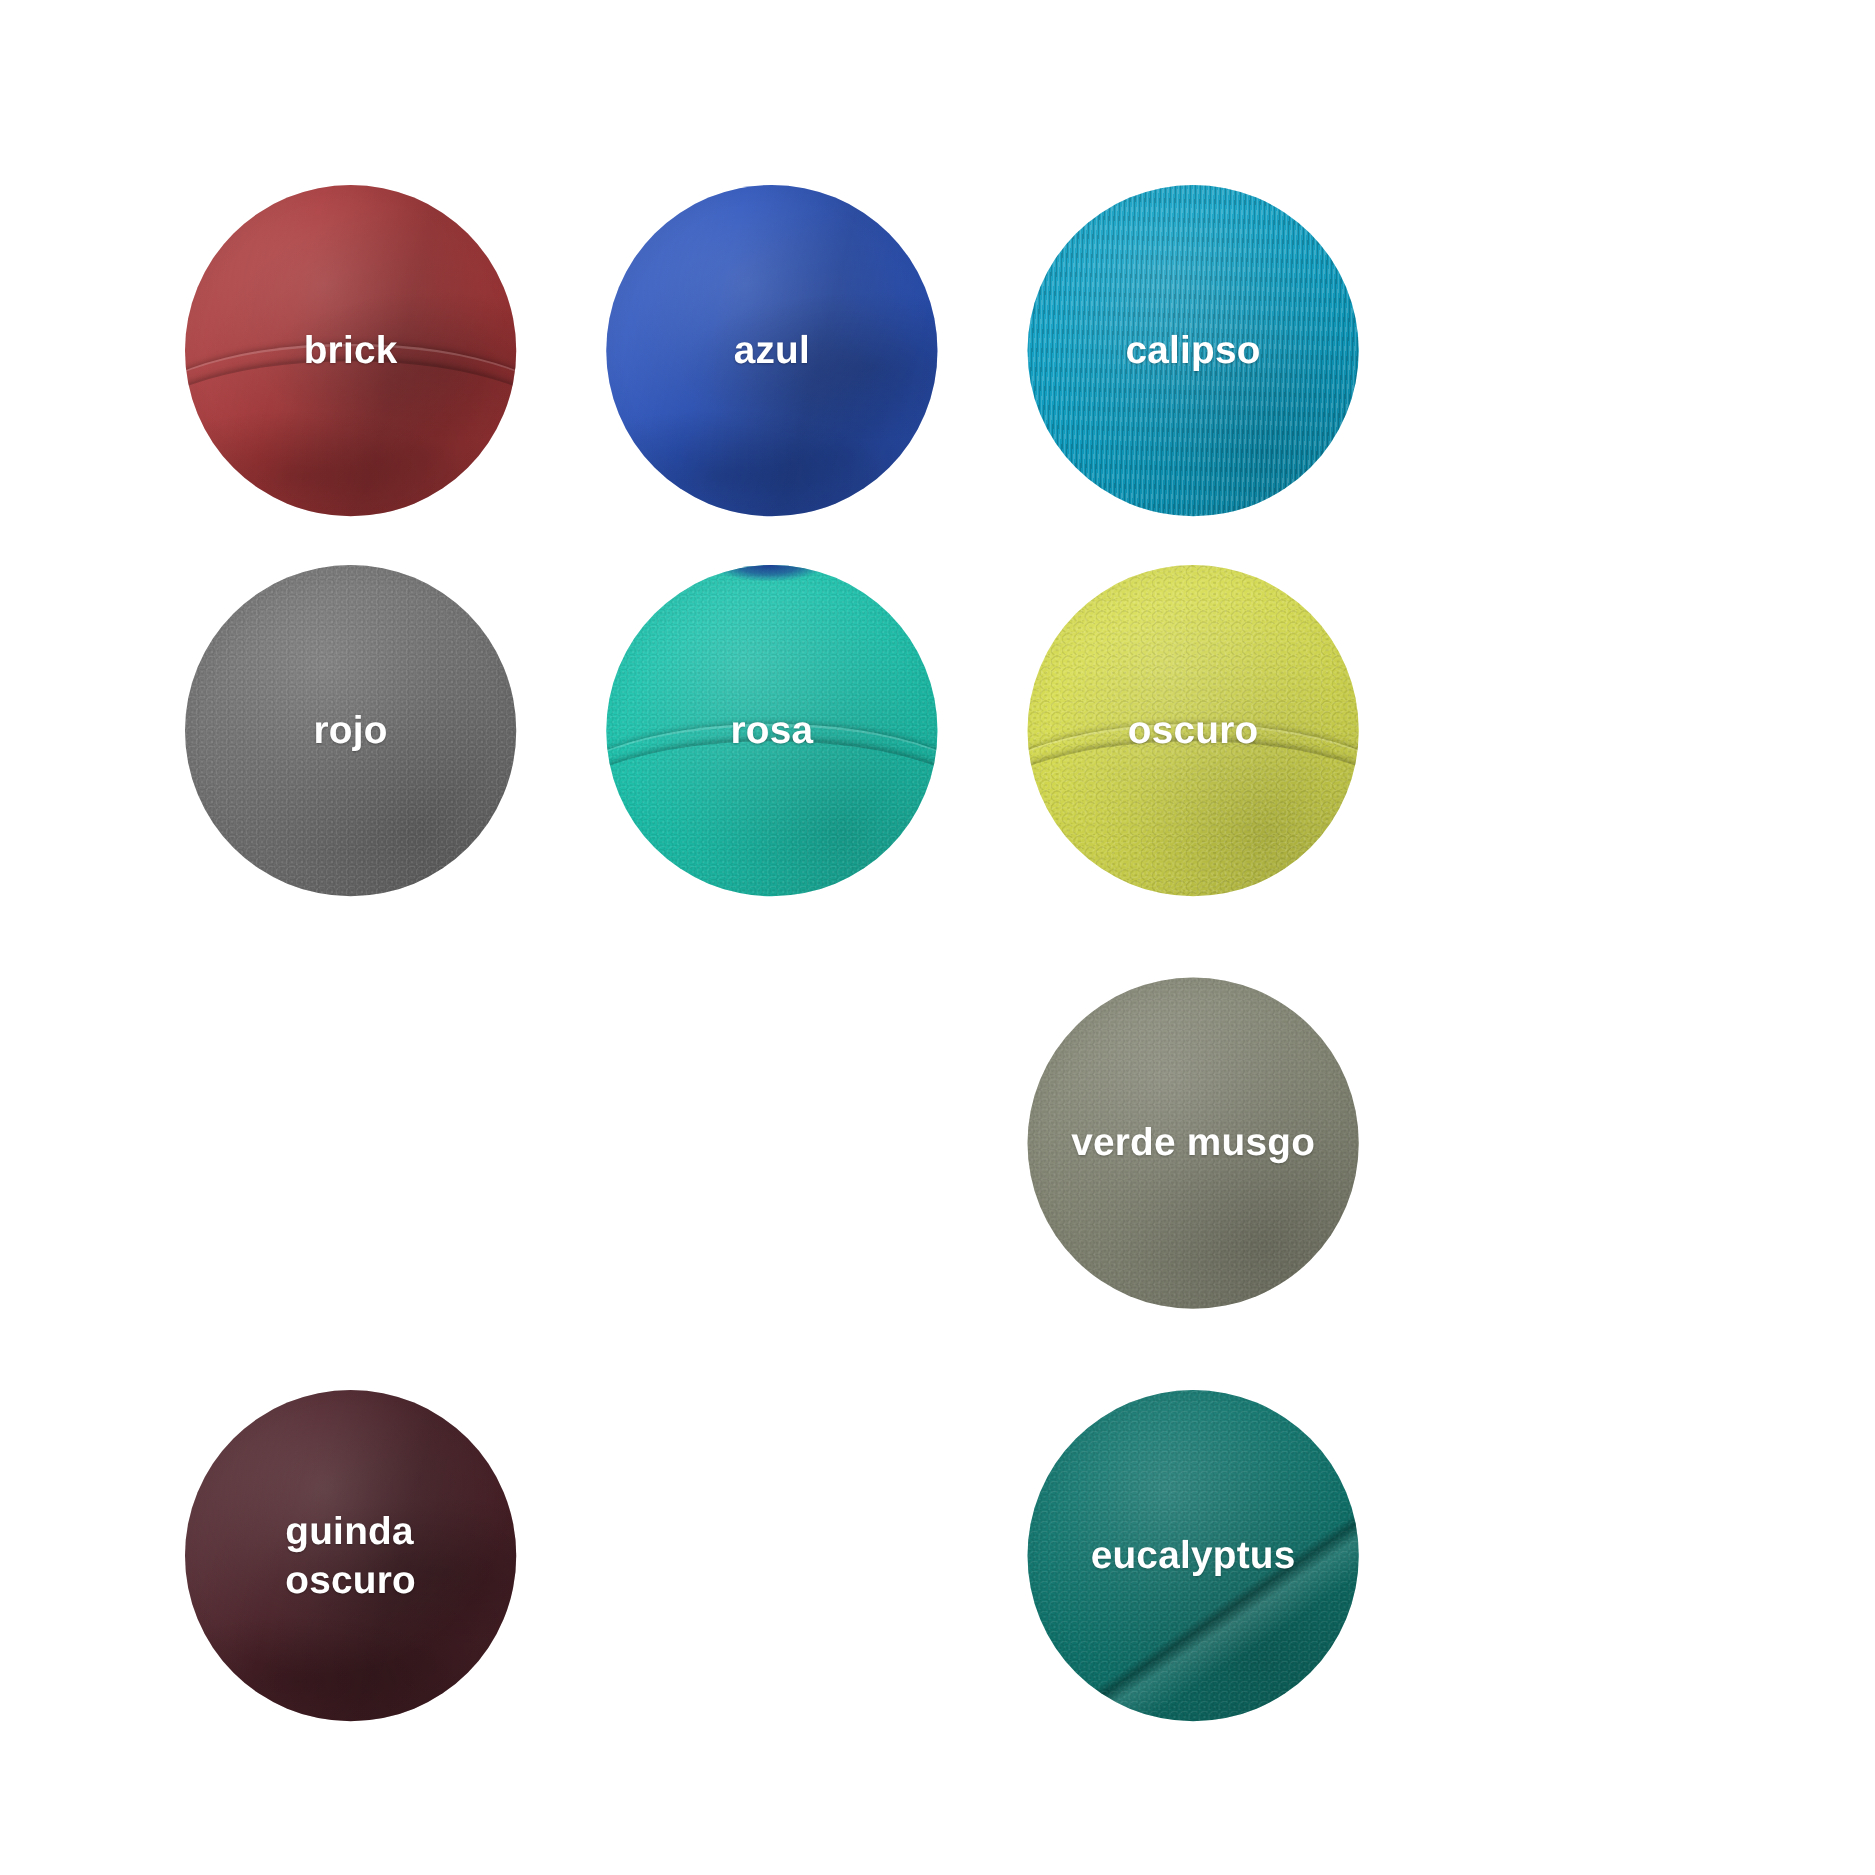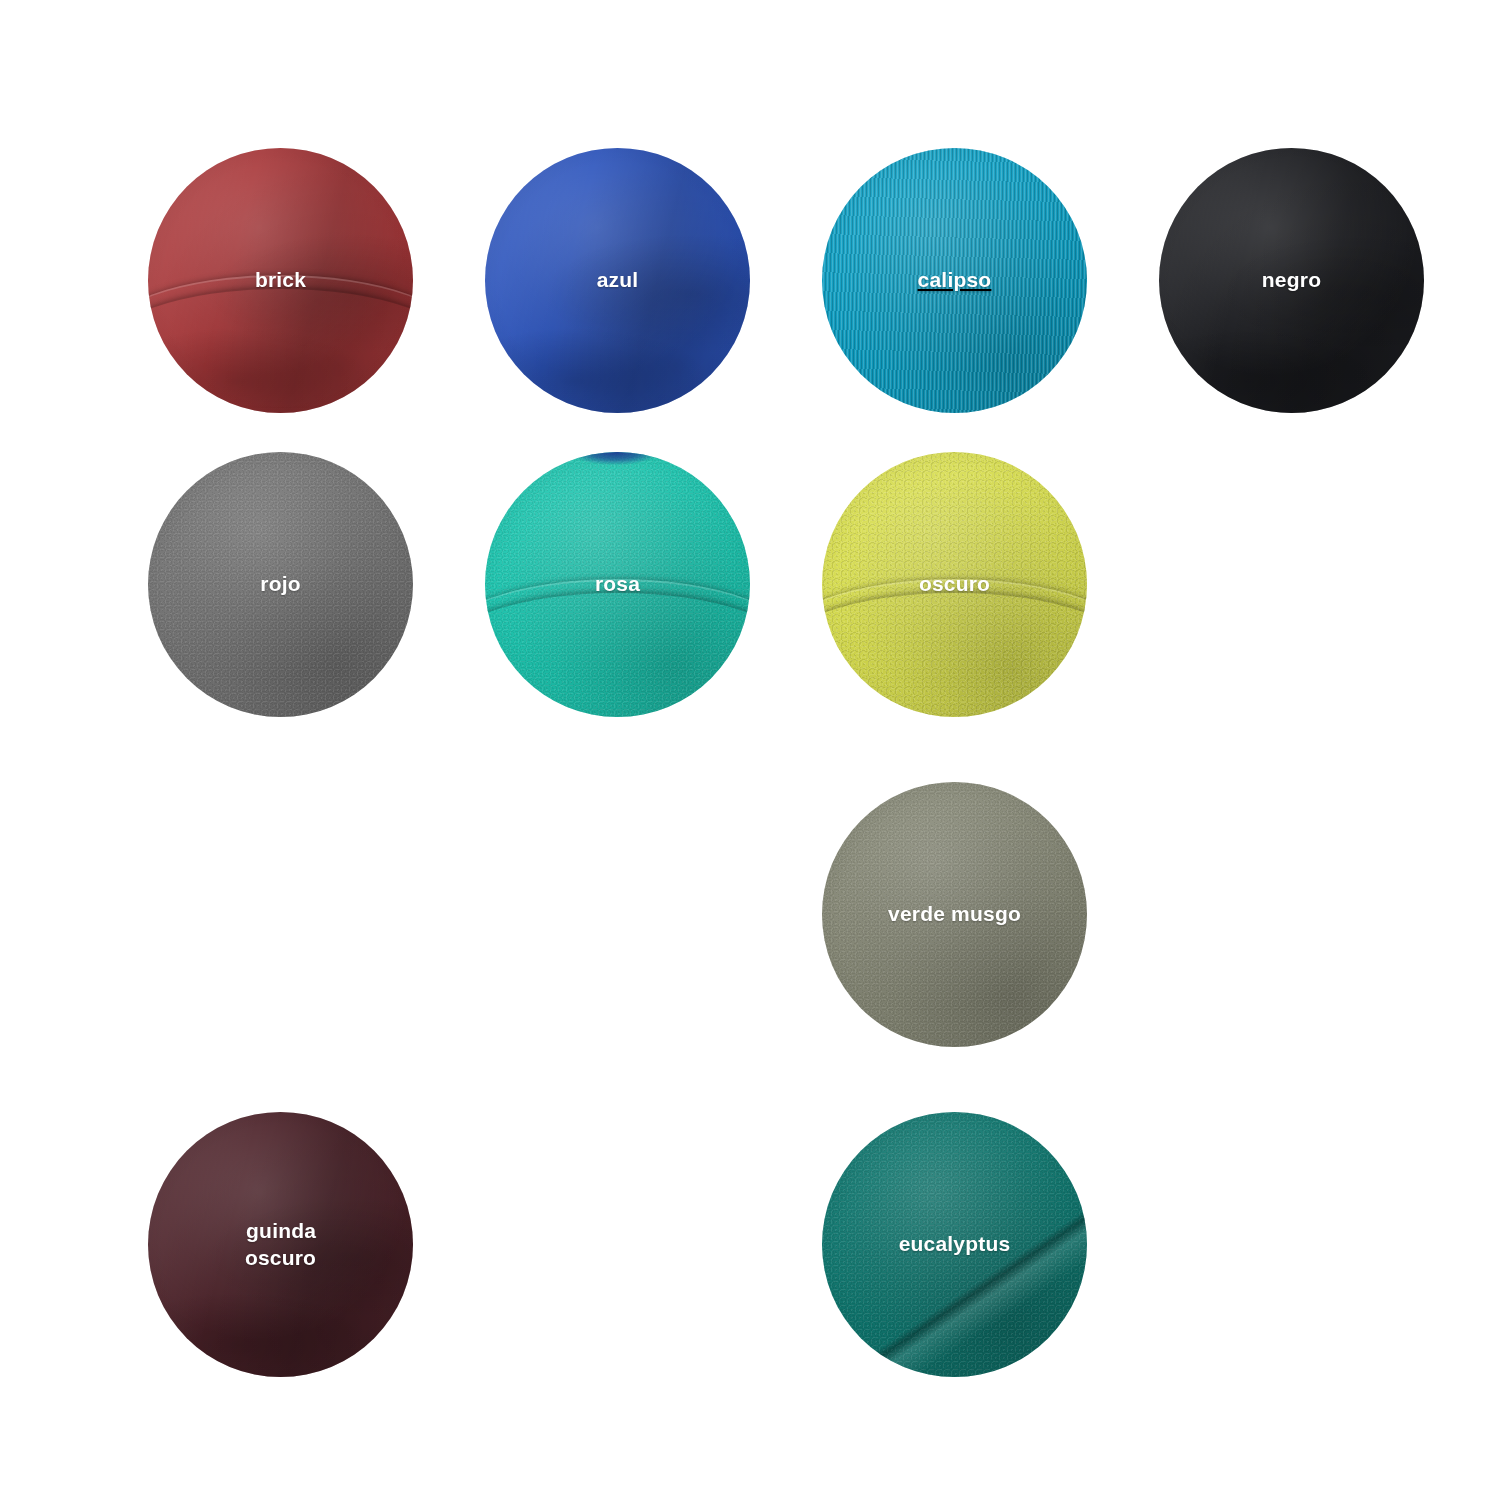--- a/index.html
+++ b/index.html
@@ -32,23 +32,23 @@
     justify-content: center;
     box-sizing: border-box;
   }
 
   .swatch-label {
     position: relative;
     z-index: 6;
     color: #ffffff;
     font-family: "Liberation Sans", sans-serif;
     font-weight: bold;
-    font-size: 21px;
+    font-size: 31px;
     line-height: 1.25;
-    text-align: right;
+    text-align: left;
     letter-spacing: 0.2px;
     white-space: pre-line;
     text-shadow: 0 1px 2px rgba(0,0,0,0.28);
     padding: 0 6px;
   }
 
   
   .tex {
     position: absolute;
     inset: 0;
@@ -218,33 +218,27 @@
     <span class="swatch-label">brick</span>
   </div>
 
   <div class="swatch" style="left: 485px; top: 148px; background-color: rgb(44, 84, 188); width: 265px; height: 265px;">
     <span class="tex tex-fold"></span>
     <span class="tex tex-shade"></span>
     <span class="tex tex-vignette"></span>
     <span class="swatch-label">azul</span>
   </div>
 
-  <div class="swatch" style="left: 822px; top: 148px; background-color: rgb(15, 160, 196); width: 265px; height: 265px; text-decoration: underline;">
+  <div class="swatch" style="left: 822px; top: 148px; background-color: rgb(15, 160, 196); width: 265px; height: 265px;">
     <span class="tex tex-rib"></span>
     <span class="tex tex-shade"></span>
     <span class="tex tex-vignette"></span>
     <span class="swatch-label">calipso</span>
   </div>
 
-  <div class="swatch" style="left: 1159px; top: 148px; background-color: rgb(28, 29, 33); width: 265px; height: 265px;">
-    <span class="tex tex-fold"></span>
-    <span class="tex tex-shade"></span>
-    <span class="tex tex-vignette"></span>
-    <span class="swatch-label">negro</span>
-  </div>
 
   <div class="swatch" style="left: 148px; top: 452px; background-color: #737373; width: 265px; height: 265px;">
     <span class="tex tex-speckle-fine"></span>
     <span class="tex tex-shade"></span>
     <span class="tex tex-vignette"></span>
     <span class="swatch-label">rojo</span>
   </div>
 
   <div class="swatch" style="left: 485px; top: 452px; background-color: rgb(29, 196, 174); width: 265px; height: 265px;">
     <span class="tex tex-speckle-fine"></span>

